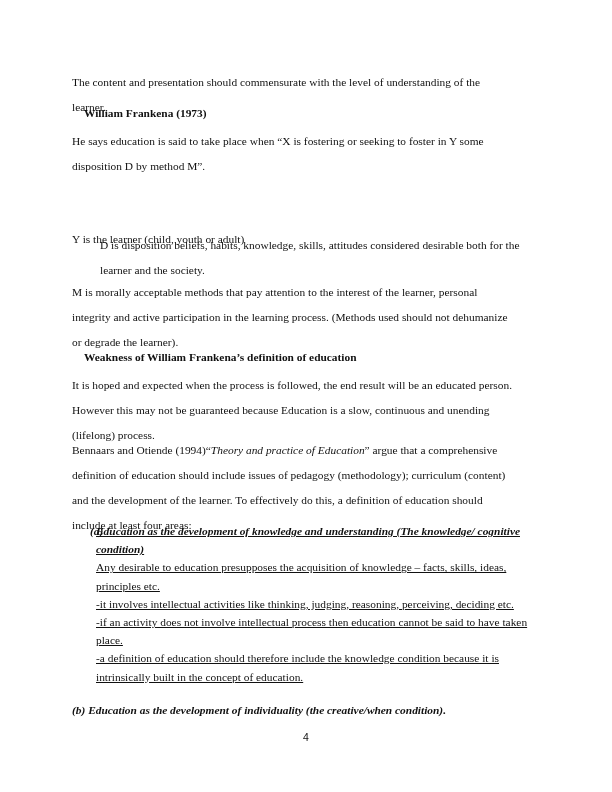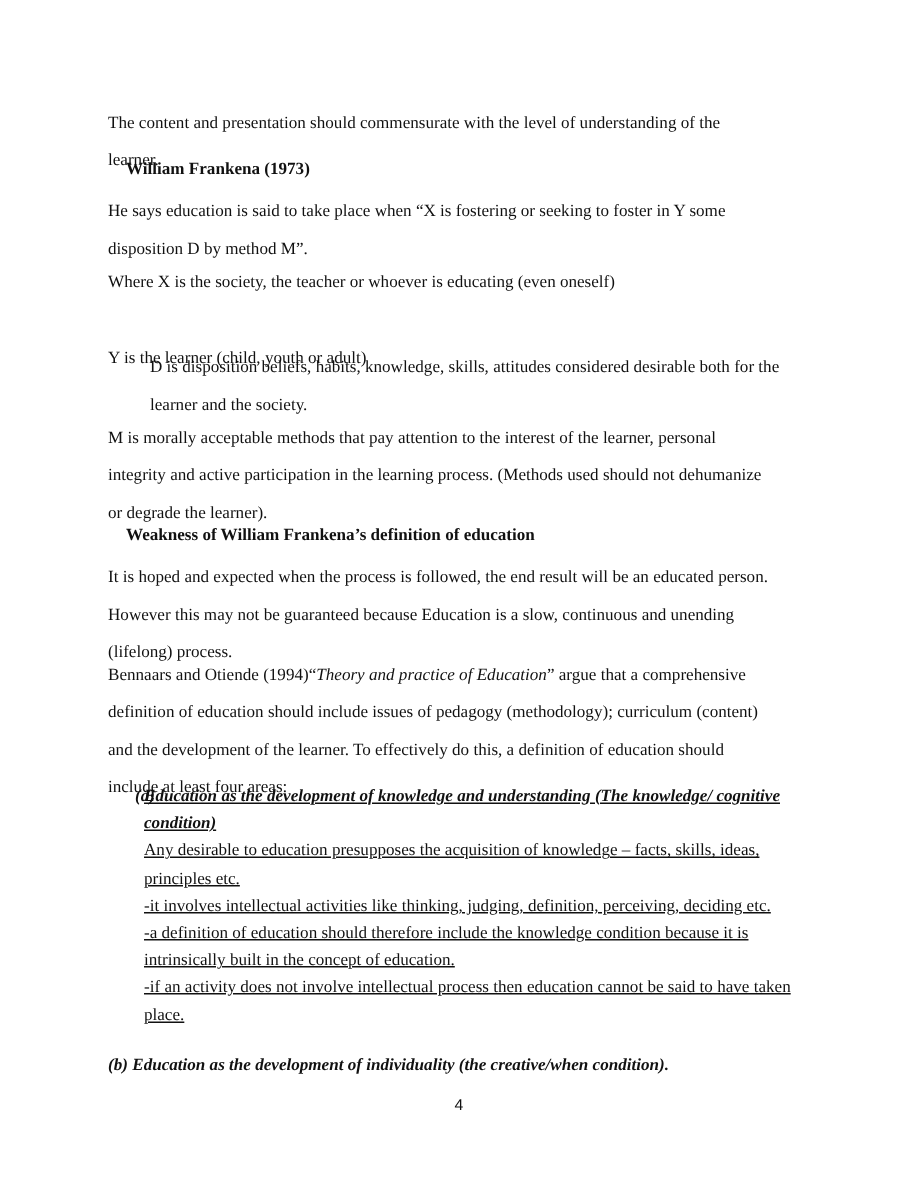--- a/index.html
+++ b/index.html
@@ -26,42 +26,41 @@
 <body>
 
 <div class="page">
 
   <p class="p" style="top:70px;">The content and presentation should commensurate with the level of understanding of the learner.</p>
 
   <p class="p b" style="top:101px;">William Frankena (1973)</p>
 
   <p class="p" style="top:129px;">He says education is said to take place when “X is fostering or seeking to foster in Y some disposition D by method M”.</p>
 
-  <p class="p" style="top:176px;">Where X is the society, the teacher or whoever is educating (even oneself)</p>
 
   <p class="p" style="top:205px;margin-top:22px;">Y is the learner (child, youth or adult)</p>
 
   <p class="p" style="top:233px;margin-left:28px;">D is disposition beliefs, habits, knowledge, skills, attitudes considered desirable both for the learner and the society.</p>
 
   <p class="p" style="top:280px;">M is morally acceptable methods that pay attention to the interest of the learner, personal integrity and active participation in the learning process. (Methods used should not dehumanize or degrade the learner).</p>
 
   <p class="p b" style="top:345px;">Weakness of William Frankena’s definition of education</p>
 
   <p class="p" style="top:373px;">It is hoped and expected when the process is followed, the end result will be an educated person. However this may not be guaranteed because Education is a slow, continuous and unending (lifelong) process.</p>
 
   <p class="p" style="top:438px;"><span>Bennaars and Otiende (1994)“</span><span class="i">Theory and practice of Education</span><span>” argue that a comprehensive definition of education should include issues of pedagogy (methodology); curriculum (content) and the development of the learner. To effectively do this, a definition of education should include at least four areas:</span></p>
 
   <div class="li-a" style="top:522px;">
     <span class="marker bi">(a)</span>
     <div class="body">
       <div class="bi">Education as the development of knowledge and understanding (The knowledge/ cognitive condition)</div>
       <div>Any desirable to education presupposes the acquisition of knowledge – facts, skills, ideas, principles etc.</div>
-      <div>-it involves intellectual activities like thinking, judging, definition, perceiving, deciding etc.</div>
+      <div>-it involves intellectual activities like thinking, judging, reasoning, perceiving, deciding etc.</div>
+      <div>-if an activity does not involve intellectual process then education cannot be said to have taken place.</div>
       <div>-a definition of education should therefore include the knowledge condition because it is intrinsically built in the concept of education.</div>
-      <div>-if an activity does not involve intellectual process then education cannot be said to have taken place.</div>
     </div>
   </div>
 
   <div class="li-b bi" style="top:701px;">
     <span>(b)</span>
     <span>Education as the development of individuality (the creative/when condition).</span>
   </div>
 
   <div class="pnum" style="top:731px;">4</div>
 </div>

